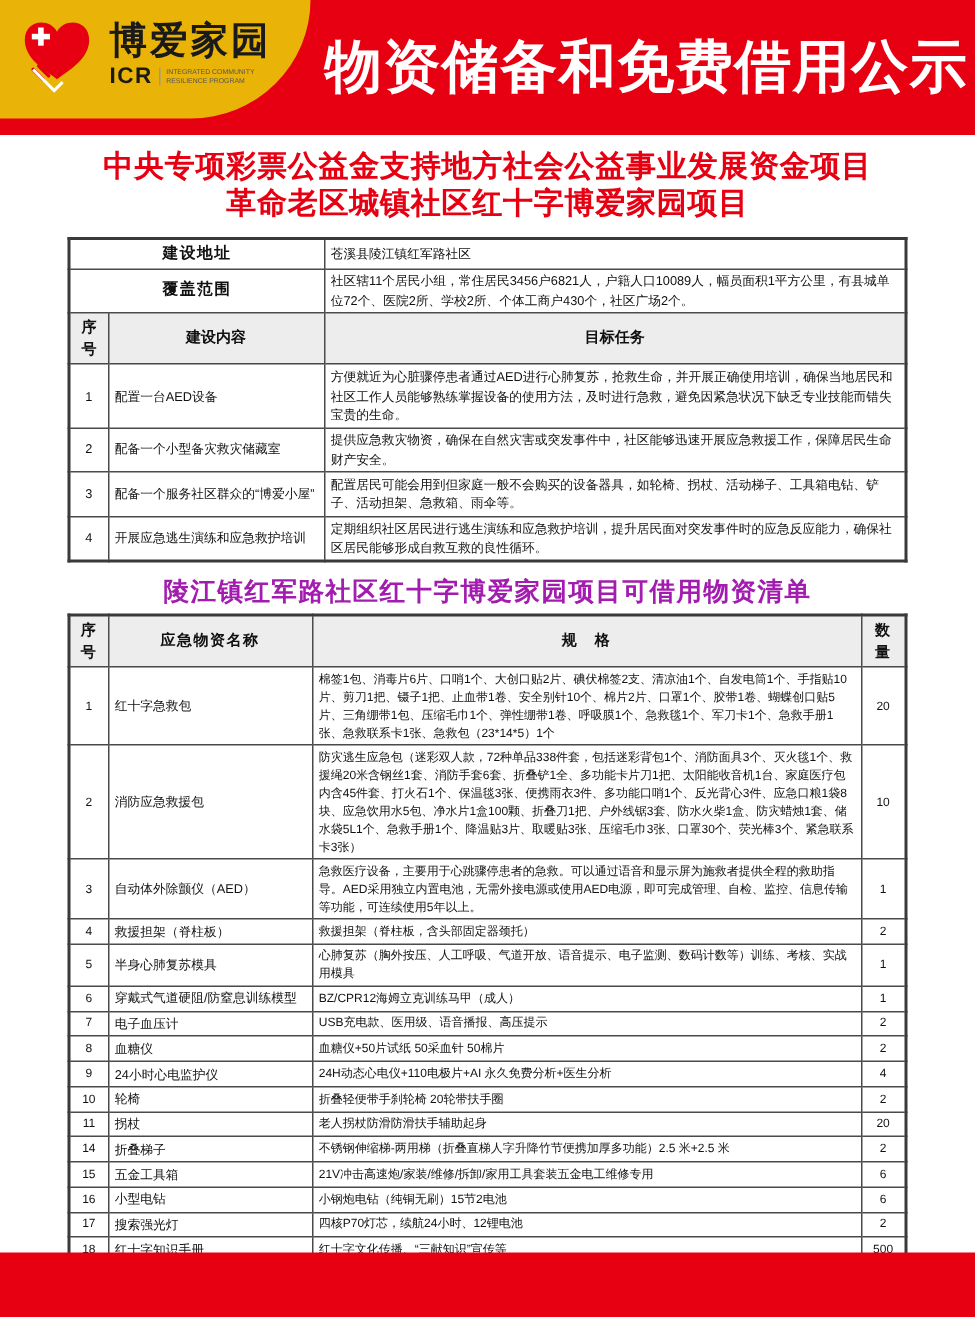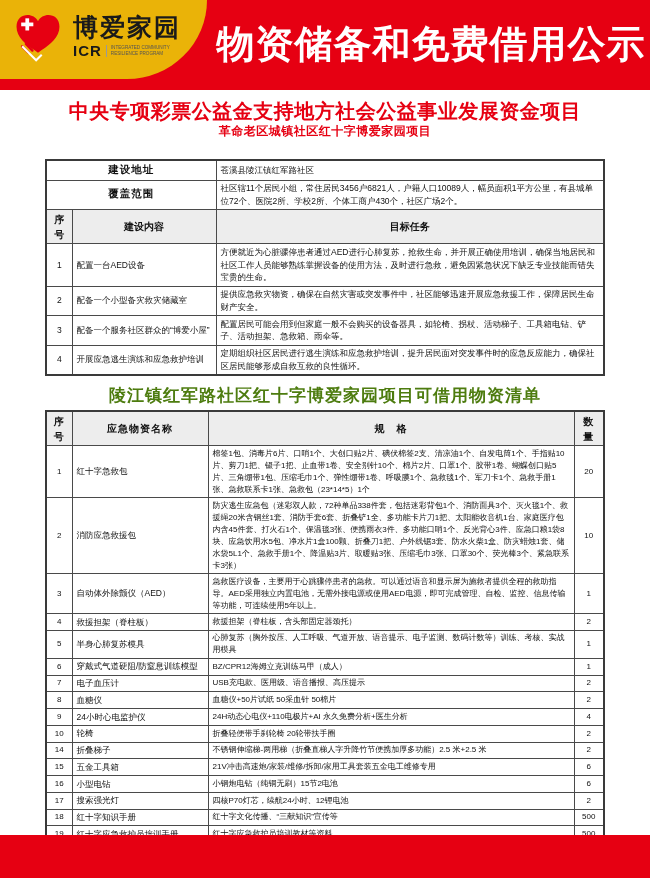--- a/index.html
+++ b/index.html
@@ -18,36 +18,36 @@
   .brand-cn { font-size:25px; font-weight:bold; letter-spacing:2px; color:#1a1a1a; line-height:1.1; }
   .brand-row2 { display:flex; align-items:center; gap:4px; margin-top:1px; }
   .brand-abbr { font-size:15px; font-weight:bold; color:#1a1a1a; letter-spacing:1px;text-align:center; }
   .brand-sub { font-size:4.6px; color:#555; line-height:1.3; border-left:1px solid #999; padding-left:4px; width:80px; }
   .banner-title {
     position:absolute; left:216px; right:4px; top:0; height:88px;
     display:flex; align-items:center; justify-content:center;
     color:#fff; font-size:38px; font-weight:bold; letter-spacing:1px; white-space:nowrap;
   }
   
-  .intro { margin:9px 0 20px; text-align:center; color:#e60012; font-weight:bold; line-height:1.25; }
+  .intro { margin:9px 0 9px; text-align:center; color:#e60012; font-weight:bold; line-height:1.25; }
   .intro .l1 { font-size:20px; letter-spacing:0.5px; }
-  .intro .l2 { font-size:12px; letter-spacing:0.5px; }
+  .intro .l2 { font-size:20px; letter-spacing:0.5px; }
   
   table { width:560px; margin:4px auto 0; border-collapse:collapse; table-layout:fixed; }
   table, td, th { border:1px solid #4a4a4a; }
   table { border:2px solid #3a3a3a; }
   td, th { padding:1.5px 4px; line-height:1.5; vertical-align:middle; word-break:break-all; }
   .t1 { font-size:8.5px; }
-  .t1 .lbl { font-weight:bold; font-size:10.5px; text-align:center; letter-spacing:1px;font-family:Liberation Mono, monospace; }
+  .t1 .lbl { font-weight:bold; font-size:10.5px; text-align:center; letter-spacing:1px; }
   .t1 .hdr { font-weight:bold; font-size:10px; text-align:center; background:#ededed; }
   .t2 { font-size:8px; margin-top:2px; }
   .t2 .hdr { font-weight:bold; font-size:10px; text-align:center; background:#ededed; letter-spacing:1px; }
   .c { text-align:center; }
   .name-cell { font-size:8.5px; }
-  .inv-title { color:#4d7c0f; font-weight:bold; font-size:17px; text-align:center; margin:8px 0 3px; letter-spacing:1px; }
+  .inv-title { color:#a21caf; font-weight:bold; font-size:17px; text-align:center; margin:8px 0 3px; letter-spacing:1px; }
   .footer-bar { position:absolute; left:0; right:0; bottom:0; height:43px; background:#e60012; }
 </style>
 </head>
 <body>
 
 <div class="header">
   <div class="logo-panel">
     <svg width="56" height="56" viewBox="0 0 60 60">
       <path d="M30 13 C25 3, 7 4, 7 19 C7 30, 17 38, 26 44 L30 47 L34 44 C43 38, 53 30, 53 19 C53 4, 35 3, 30 13 Z" fill="#e60012"></path>
       <rect x="12" y="14.5" width="13" height="4" fill="#fff"></rect>
@@ -190,20 +190,26 @@
     <td>24H动态心电仪+110电极片+AI 永久免费分析+医生分析</td>
     <td class="c">4</td>
   </tr>
       <tr style="">
     <td class="c">10</td>
     <td class="name-cell">轮椅</td>
     <td>折叠轻便带手刹轮椅 20轮带扶手圈</td>
     <td class="c">2</td>
   </tr>
       <tr style="">
+    <td class="c">11</td>
+    <td class="name-cell">拐杖</td>
+    <td>老人拐杖防滑防滑扶手辅助起身</td>
+    <td class="c">20</td>
+  </tr>
+      <tr style="">
     <td class="c">14</td>
     <td class="name-cell">折叠梯子</td>
     <td>不锈钢伸缩梯-两用梯（折叠直梯人字升降竹节便携加厚多功能）2.5 米+2.5 米</td>
     <td class="c">2</td>
   </tr>
       <tr style="">
     <td class="c">15</td>
     <td class="name-cell">五金工具箱</td>
     <td>21V冲击高速炮/家装/维修/拆卸/家用工具套装五金电工维修专用</td>
     <td class="c">6</td>

